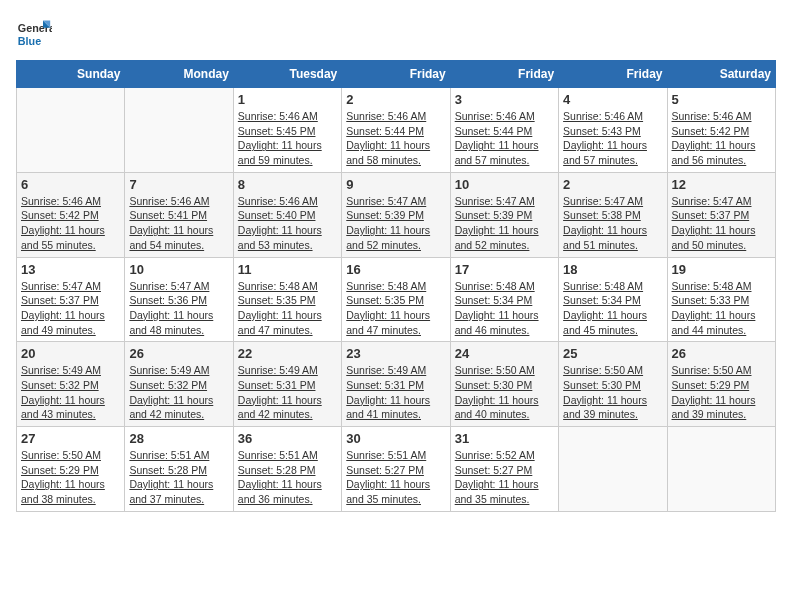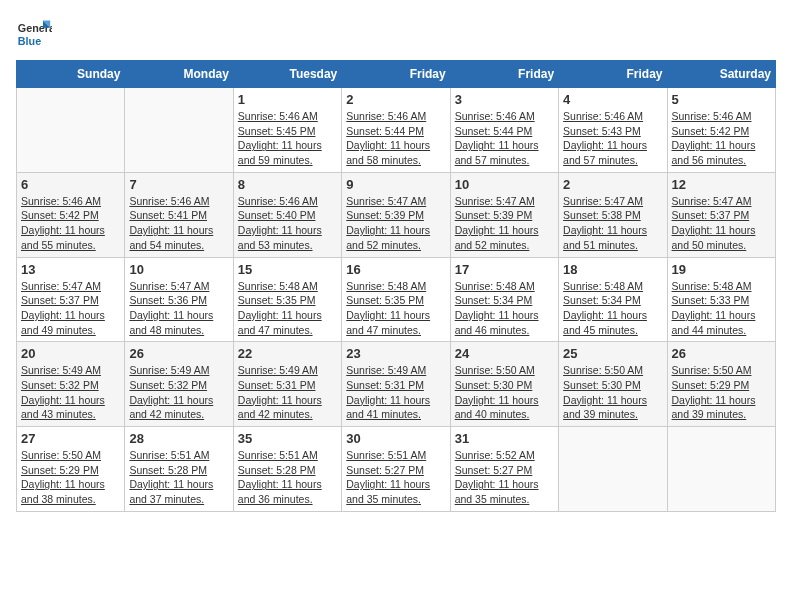--- a/index.html
+++ b/index.html
@@ -194,21 +194,21 @@
 Sunset: 5:37 PM
 Daylight: 11 hours and 49 minutes.</div>
         </td>
         <td>
           <div class="day-num">10</div>
           <div class="day-info" style="white-space: pre-line;">Sunrise: 5:47 AM
 Sunset: 5:36 PM
 Daylight: 11 hours and 48 minutes.</div>
         </td>
         <td>
-          <div class="day-num">15</div>
+          <div class="day-num">11</div>
           <div class="day-info" style="white-space: pre-line;">Sunrise: 5:48 AM
 Sunset: 5:35 PM
 Daylight: 11 hours and 47 minutes.</div>
         </td>
         <td>
           <div class="day-num">16</div>
           <div class="day-info" style="white-space: pre-line;">Sunrise: 5:48 AM
 Sunset: 5:35 PM
 Daylight: 11 hours and 47 minutes.</div>
         </td>
@@ -282,21 +282,21 @@
 Sunset: 5:29 PM
 Daylight: 11 hours and 38 minutes.</div>
         </td>
         <td>
           <div class="day-num">28</div>
           <div class="day-info" style="white-space: pre-line;">Sunrise: 5:51 AM
 Sunset: 5:28 PM
 Daylight: 11 hours and 37 minutes.</div>
         </td>
         <td>
-          <div class="day-num">35</div>
+          <div class="day-num">36</div>
           <div class="day-info" style="white-space: pre-line;">Sunrise: 5:51 AM
 Sunset: 5:28 PM
 Daylight: 11 hours and 36 minutes.</div>
         </td>
         <td>
           <div class="day-num">30</div>
           <div class="day-info" style="white-space: pre-line;">Sunrise: 5:51 AM
 Sunset: 5:27 PM
 Daylight: 11 hours and 35 minutes.</div>
         </td>

